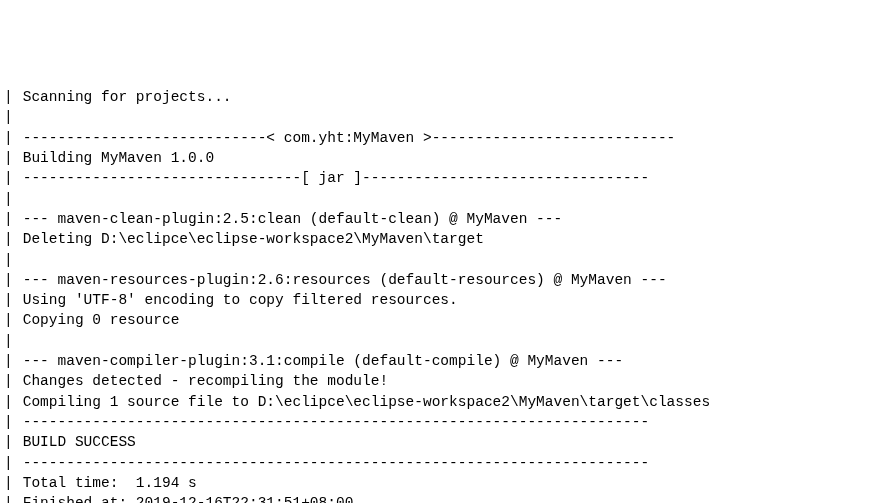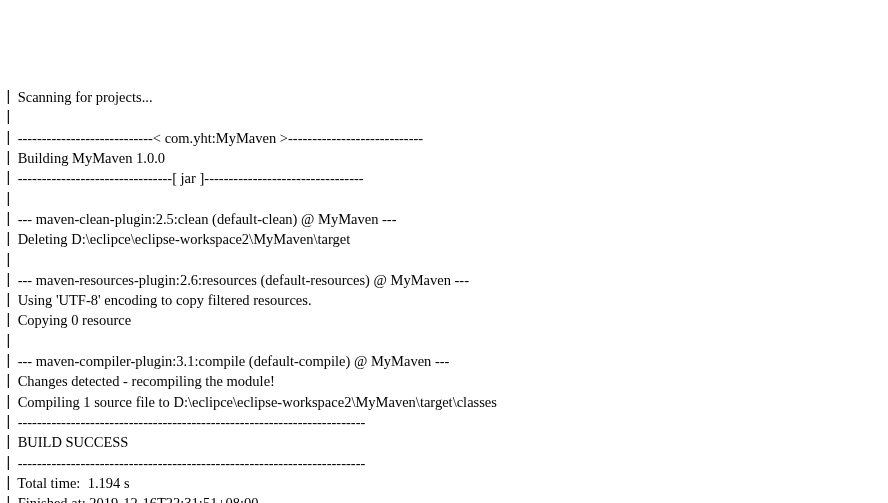--- a/index.html
+++ b/index.html
@@ -22,21 +22,20 @@
     .console-line {
       display: flex;
     }
     .pipe {
       display: inline-block;
       width: 10px;
       flex-shrink: 0;
     }
     .text {
       white-space: pre;
-      font-family: Liberation Serif, serif;
     }
   </style>
 </head>
 <body>
 
 
 
 <div id="console"><div class="console-line"><span class="pipe">|</span><span class="text"> Scanning for projects...</span></div><div class="console-line"><span class="pipe">|</span><span class="text"> </span></div><div class="console-line"><span class="pipe">|</span><span class="text"> ----------------------------&lt; com.yht:MyMaven &gt;----------------------------</span></div><div class="console-line"><span class="pipe">|</span><span class="text"> Building MyMaven 1.0.0</span></div><div class="console-line"><span class="pipe">|</span><span class="text"> --------------------------------[ jar ]---------------------------------</span></div><div class="console-line"><span class="pipe">|</span><span class="text"> </span></div><div class="console-line"><span class="pipe">|</span><span class="text"> --- maven-clean-plugin:2.5:clean (default-clean) @ MyMaven ---</span></div><div class="console-line"><span class="pipe">|</span><span class="text"> Deleting D:\eclipce\eclipse-workspace2\MyMaven\target</span></div><div class="console-line"><span class="pipe">|</span><span class="text"> </span></div><div class="console-line"><span class="pipe">|</span><span class="text"> --- maven-resources-plugin:2.6:resources (default-resources) @ MyMaven ---</span></div><div class="console-line"><span class="pipe">|</span><span class="text"> Using 'UTF-8' encoding to copy filtered resources.</span></div><div class="console-line"><span class="pipe">|</span><span class="text"> Copying 0 resource</span></div><div class="console-line"><span class="pipe">|</span><span class="text"> </span></div><div class="console-line"><span class="pipe">|</span><span class="text"> --- maven-compiler-plugin:3.1:compile (default-compile) @ MyMaven ---</span></div><div class="console-line"><span class="pipe">|</span><span class="text"> Changes detected - recompiling the module!</span></div><div class="console-line"><span class="pipe">|</span><span class="text"> Compiling 1 source file to D:\eclipce\eclipse-workspace2\MyMaven\target\classes</span></div><div class="console-line"><span class="pipe">|</span><span class="text"> ------------------------------------------------------------------------</span></div><div class="console-line"><span class="pipe">|</span><span class="text"> BUILD SUCCESS</span></div><div class="console-line"><span class="pipe">|</span><span class="text"> ------------------------------------------------------------------------</span></div><div class="console-line"><span class="pipe">|</span><span class="text"> Total time:  1.194 s</span></div><div class="console-line"><span class="pipe">|</span><span class="text"> Finished at: 2019-12-16T22:31:51+08:00</span></div></div>
 
 

